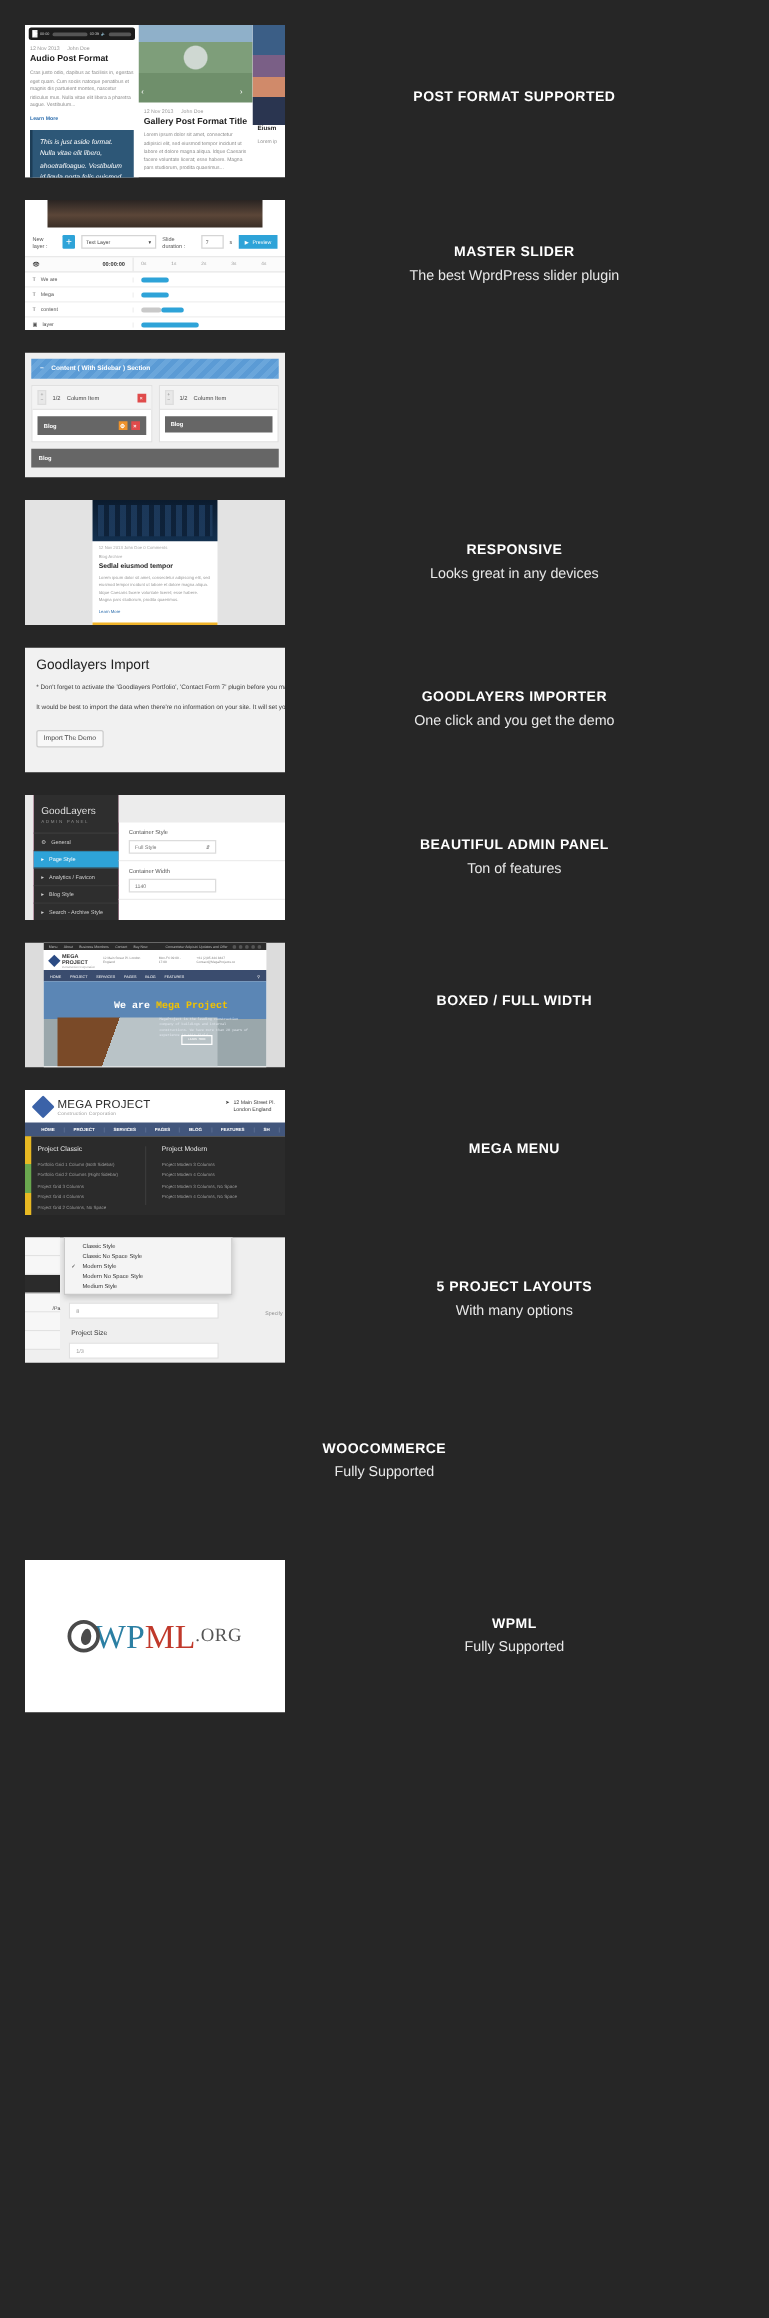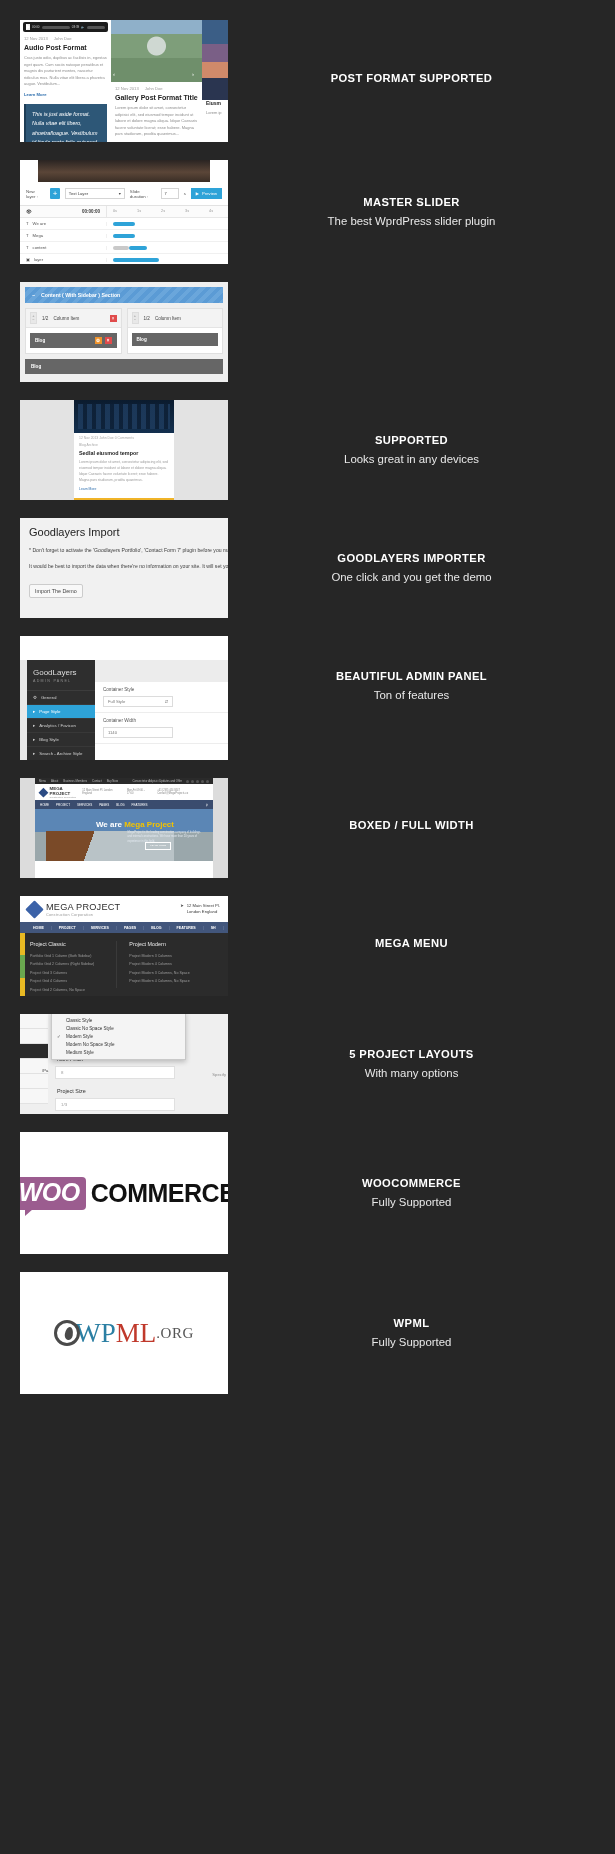--- a/index.html
+++ b/index.html
@@ -128,21 +128,21 @@
   .resp-img2:after{content:"";position:absolute;left:18%;top:10%;width:2px;height:80%;background:#7a5a08;transform:rotate(14deg);}
 
   
   .imp { height:100px; background:#f1f1f1; padding:8px 9px; }
   .imp-h { font-size:11px; color:#222; font-weight:normal; margin-bottom:8px;}
   .imp-p { font-size:5.1px; color:#3c3c3c; line-height:1.75; margin-bottom:7px; white-space:nowrap; }
   .imp-btn { display:inline-block; border:1px solid #ccc; background:#f8f8f8; color:#444;
              font-size:5.4px; padding:3px 5px; border-radius:2px; margin-top:6px;}
 
   
-  .adm { height:100px; display:flex; background:#ec4899;margin-top:24px; }
+  .adm { height:100px; display:flex; background:#ec4899; }
   .adm-rail { width:7px; background:#e9e9e9; }
   .adm-side { width:68px; background:#2e2e2e; }
   .adm-logo { padding:8px 6px 7px; border-bottom:1px solid #3c3c3c;}
   .adm-logo .l1 { color:#ddd; font-size:8px; }
   .adm-logo .l2 { color:#8e8e8e; font-size:3.6px; letter-spacing:1.3px; margin-top:2px;}
   .adm-it { display:flex; align-items:center; gap:4px; padding:4px 6px; font-size:4.4px; color:#cfcfcf; border-bottom:1px solid #383838;}
   .adm-it.on { background:#2ea3d8; color:#fff; }
   .adm-main { flex:1; background:#fff; }
   .adm-top { height:22px; background:#ececec; }
   .adm-field { padding:5px 8px; border-bottom:1px solid #ededed; }
@@ -157,21 +157,21 @@
   .bx-tl { font-size:2.8px; color:#bbb; display:flex; gap:5px;}
   .bx-dots { display:flex; gap:2px; }
   .bx-dots i { width:3px;height:3px;border-radius:50%;background:#555;display:block;}
   .bx-hdr { height:16px; background:#fff; display:flex; align-items:center; padding:0 5px; justify-content:space-between;}
   .bx-logo { display:flex; align-items:center; gap:3px;}
   .bx-dia { width:7px;height:7px;background:#2b4b84;transform:rotate(45deg);}
   .bx-nm { font-size:4.4px; color:#333; font-weight:bold;}
   .bx-nm span{display:block;font-size:2.4px;color:#999;font-weight:normal;}
   .bx-info { display:flex; gap:7px; font-size:2.6px; color:#888;}
   .bx-nav { height:9px; background:#3a4c6e; display:flex; align-items:center; gap:7px; padding:0 5px; font-size:3px; color:#fff;}
-  .bx-hero { height:52px; position:relative; background:linear-gradient(#5b86b5 0 45%, #9aa7ab 45% 100%); }
+  .bx-hero { height:68px; position:relative; background:linear-gradient(#5b86b5 0 45%, #9aa7ab 45% 100%);font-family:Liberation Mono, monospace; }
   .bx-hero .bld { position:absolute; left:6%; bottom:0; width:72%; height:58%;
       background:linear-gradient(110deg,#7a4a28 0 35%, #b9c3c7 35% 100%); }
   .bx-h1 { position:absolute; left:50%; top:22%; transform:translateX(-36%); font-size:8px; font-weight:bold; color:#fff; white-space:nowrap;}
   .bx-h1 em { color:#f2c200; font-style:normal;}
   .bx-h2 { position:absolute; left:52%; top:42%; font-size:2.7px; color:#e3e9f0; line-height:1.7; width:42%;}
   .bx-cta { position:absolute; left:62%; top:63%; border:1px solid #fff; color:#fff; font-size:2.4px; padding:1.5px 4px;}
 
   
   .mm { height:100px; background:#fff; }
   .mm-hdr { height:26px; background:#fff; display:flex; align-items:center; justify-content:space-between; padding:0 8px;}
@@ -397,21 +397,21 @@
           </div>
           <div class="resp-meta">Blog Archive</div>
           <div class="resp-t">Sedlal eiusmod tempor</div>
           <div class="resp-p">Lorem ipsum dolor sit amet, consectetur adipiscing elit, sed eiusmod tempor incidunt ut labore et dolore magna aliqua. Idque Caesaris facere voluntate liceret; esse habere. Magna pars studiorum, prodita quaerimus.</div>
           <div class="resp-l">Learn More</div>
           <div class="resp-img2"></div>
         </div>
       </div>
     </div>
     <div class="copy" style="min-height:100px">
-      <div class="title">SUPPORTED</div>
+      <div class="title">RESPONSIVE</div>
       <div class="sub">Looks great in any devices</div>
     </div>
   </div>
 
   <div class="row">
     <div class="shot">
       <div class="imp">
         <div class="imp-h">Goodlayers Import</div>
         <div class="imp-p">* Don't forget to activate the 'Goodlayers Portfolio', 'Contact Form 7' plugin before you manipulate to your site.</div>
         <div class="imp-p">It would be best to import the data when there're no information on your site. It will set your site to the initial state as well.</div>
@@ -612,28 +612,20 @@
         </div>
       </div>
     </div>
     <div class="copy" style="min-height:100px">
       <div class="title">5 PROJECT LAYOUTS</div>
       <div class="sub">With many options</div>
     </div>
   </div>
 
   <div class="row">
-    <div class="shot">
-      <div class="logo-box">
-        <div class="woo">
-          <span class="wbadge">WOO</span>
-          <span class="wrest">COMMERCE</span>
-        </div>
-      </div>
-    </div>
     <div class="copy" style="min-height:122px">
       <div class="title">WOOCOMMERCE</div>
       <div class="sub">Fully Supported</div>
     </div>
   </div>
 
   <div class="row" style="margin-bottom:0">
     <div class="shot">
       <div class="logo-box">
         <div class="wpml">

